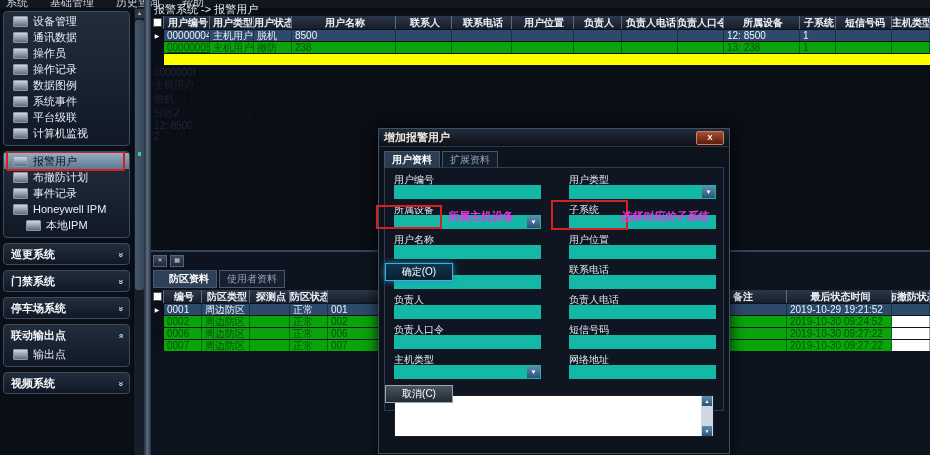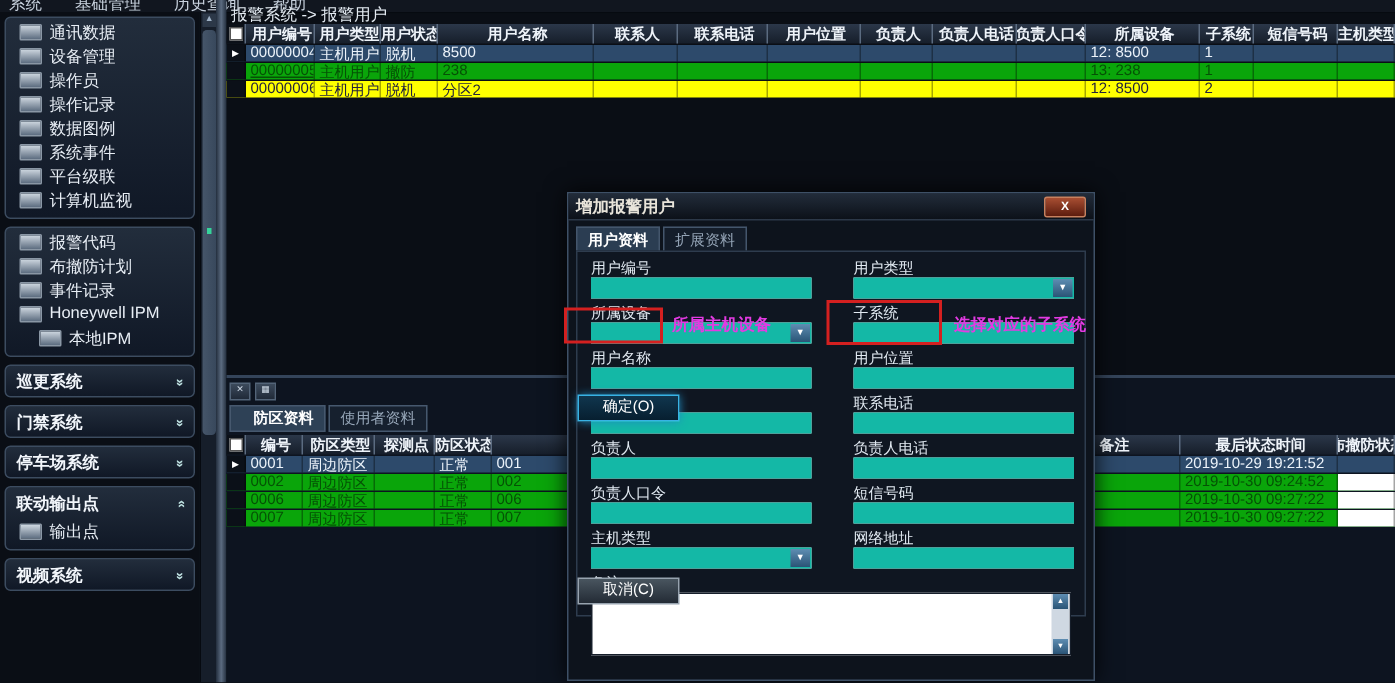--- a/index.html
+++ b/index.html
@@ -33,21 +33,21 @@
   #breadcrumb{left:3px;top:2px;color:#e4ebf2;}
   
   .trow{display:flex;font-size:10px;}
   .thead{height:13px;background:linear-gradient(#2b3art,#18212e);background:linear-gradient(#2b3749,#161e2a);margin-bottom:1px;}
   .thead .tcell{border-right:1px solid #5b6b80;color:#eef3f9;justify-content:center;font-weight:bold;}
   .tcell{display:flex;align-items:center;padding-left:3px;box-sizing:border-box;overflow:hidden;white-space:nowrap;flex-shrink:0;}
   .brow{height:11px;margin-bottom:1px;background:#0e1520;}
   .brow .tcell{border-right:1px solid rgba(0,0,0,0.35);}
   .brow.sel{background:#2d4a6b;color:#ecf3fa;}
   .brow.green{background:#0aa50a;color:#055205;}
-  .brow.yellow{background:#ffff00;color:#23233c;}
+  .brow.yellow{background:#ffff00;color:#23233c;flex-direction:column;}
   .marker{width:13px;flex:0 0 13px;background:#0b1018;border-right:1px solid #2c3848;color:#fff;font-size:6px;justify-content:center;padding-left:0;}
   .hcheck{width:7px;height:7px;background:#fff;border:1px solid #555;}
   .tcell.white{background:#ffffff;}
   #toptable{left:0;top:16px;width:779px;}
   
   #bottompanel{left:0;top:250px;width:779px;height:205px;background:#0d1420;border-top:2px solid #34445a;}
   #btools{display:flex;gap:3px;padding:3px 0 2px 2px;}
   .tbtn{width:12px;height:10px;background:linear-gradient(#3a4an,#222c3a);background:linear-gradient(#3c4a5c,#202a38);border:1px solid #53impossible;border:1px solid #536478;color:#cfdae6;font-size:6px;text-align:center;line-height:9px;}
   #btabs{display:flex;gap:2px;padding:1px 0 2px 2px;}
   .btab{padding:1px 7px;font-size:10px;border:1px solid #46586e;background:#16202e;color:#96a6b8;}
@@ -89,28 +89,28 @@
       <span>历史查询</span>
       <span>帮助</span>
     </div>
 </div>
 
 <div id="sidebar" class="abs">
     <div class="sect">
       <div class="sect-items">
         <div class="sitem">
           <span class="sicon"></span>
+          <span>设备管理</span>
+        </div>
+        <div class="sitem">
+          <span class="sicon"></span>
           <span>通讯数据</span>
         </div>
         <div class="sitem">
           <span class="sicon"></span>
-          <span>设备管理</span>
-        </div>
-        <div class="sitem">
-          <span class="sicon"></span>
           <span>操作员</span>
         </div>
         <div class="sitem">
           <span class="sicon"></span>
           <span>操作记录</span>
         </div>
         <div class="sitem">
           <span class="sicon"></span>
           <span>数据图例</span>
         </div>
@@ -123,23 +123,23 @@
           <span>平台级联</span>
         </div>
         <div class="sitem">
           <span class="sicon"></span>
           <span>计算机监视</span>
         </div>
       </div>
     </div>
     <div class="sect">
       <div class="sect-items">
-        <div class="sitem">
-          <span class="sicon"></span>
-          <span>报警代码</span>
+        <div class="sitem selected redbox">
+          <span class="sicon"></span>
+          <span>报警用户</span>
         </div>
         <div class="sitem">
           <span class="sicon"></span>
           <span>布撤防计划</span>
         </div>
         <div class="sitem">
           <span class="sicon"></span>
           <span>事件记录</span>
         </div>
         <div class="sitem">
@@ -422,13 +422,13 @@
     <div id="dlg-btns">
       <div class="dbtn" id="btn-ok">确定(O)</div>
       <div class="dbtn" id="btn-cancel">取消(C)</div>
     </div>
   </div>
 </div>
 
 <div class="redbox-ov" style="left:376px;top:205px;width:62px;height:20px;"></div>
 <div class="redbox-ov" style="left:551px;top:200px;width:73px;height:26px;"></div>
 <div class="magnote" style="left:448px;top:209px;">所属主机设备</div>
-<div class="magnote" style="left:636px;top:209px;">选择对应的子系统</div>
+<div class="magnote" style="left:620px;top:209px;font-style:italic;">选择对应的子系统</div>
 
 </body></html>

